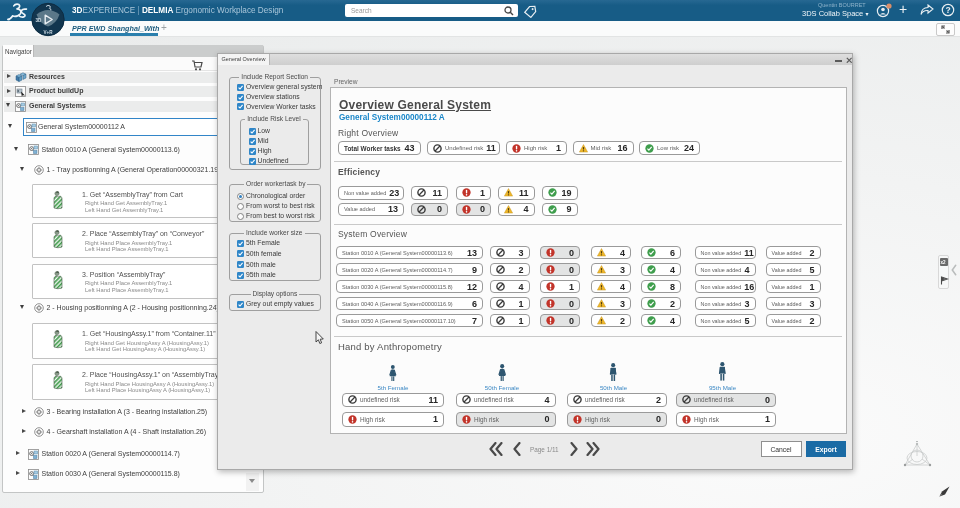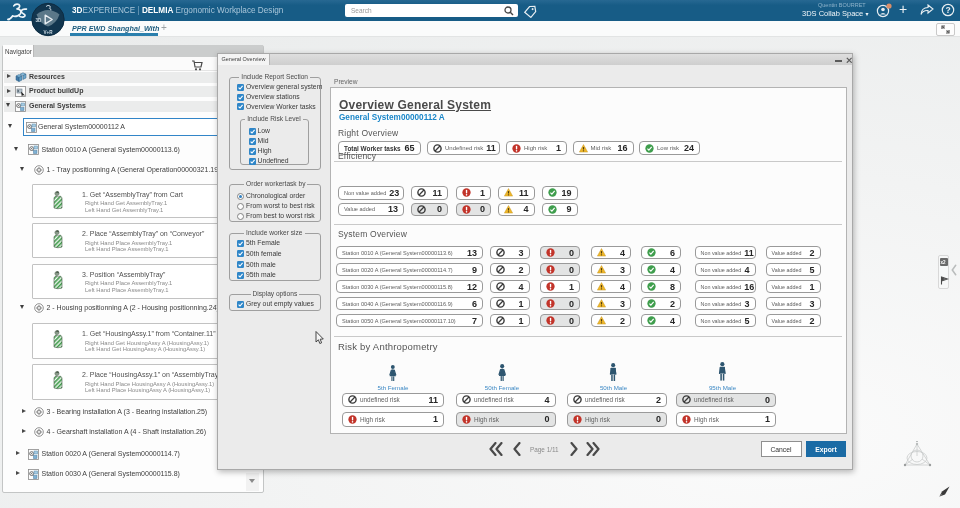--- a/index.html
+++ b/index.html
@@ -362,21 +362,21 @@
 <svg class="abs" style="left:315px;top:331px;" width="10" height="14" viewBox="0 0 10 14">
     <path d="M1,0.5 L1,11 L3.4,8.8 L4.8,12.5 L6.6,11.8 L5.2,8.2 L8.3,8 Z" fill="#f4f4f4" stroke="#333" stroke-width="0.9"></path>
   </svg>
 <div class="abs" style="left:334px;top:78px;font-size:6.6px;color:#666;">Preview</div>
 <div class="abs" style="left:329.5px;top:86.5px;width:517px;height:347.5px;background:#fcfcfc;border:1px solid #b3b3b3;"></div>
 <div class="abs" style="left:339px;top:98px;font-size:12px;font-weight:bold;color:#4a4a4a;text-decoration:underline;letter-spacing:.2px;">Overview General System</div>
 <div class="abs" style="left:339px;top:113px;font-size:8.2px;font-weight:bold;color:#1b87c9;">General System00000112 A</div>
 <div class="hd" style="left:338px;top:127.5px;">Right Overview</div>
 <div class="pill" style="left:338px;top:141px;width:82.5px;height:14px;">
     <span class="lbl" style="font-size:6.4px;font-weight:bold;color:#333;">Total Worker tasks</span>
-    <span class="val" style="">65</span>
+    <span class="val" style="">43</span>
   </div>
 <div class="pill" style="left:427px;top:141px;width:73px;height:14px;">
     <svg width="9" height="9" viewBox="0 0 10 10" style="flex:none;">
       <circle cx="5" cy="5" r="4" fill="none" stroke="#3a3a3a" stroke-width="1.6"></circle>
       <line x1="2.3" y1="7.7" x2="7.7" y2="2.3" stroke="#3a3a3a" stroke-width="1.4"></line>
     </svg>
     <span class="lbl" style="margin-left:3px;">Undefined risk</span>
     <span class="val" style="">11</span>
   </div>
 <div class="pill" style="left:506px;top:141px;width:61px;height:14px;">
@@ -399,21 +399,21 @@
   </div>
 <div class="pill" style="left:639px;top:141px;width:61px;height:14px;">
     <svg width="9" height="9" viewBox="0 0 10 10" style="flex:none;">
       <circle cx="5" cy="5" r="4.6" fill="#3f9e4d"></circle>
       <path d="M2.7,5.2 L4.3,6.8 L7.4,3.2" fill="none" stroke="#fff" stroke-width="1.3"></path>
     </svg>
     <span class="lbl" style="margin-left:3px;">Low risk</span>
     <span class="val" style="">24</span>
   </div>
 <div class="sep" style="left:334px;top:160.5px;width:508px;"></div>
-<div class="hd" style="left:338px;top:151px;">Efficiency</div>
+<div class="hd" style="left:338px;top:167px;font-weight:bold;">Efficiency</div>
 <div class="pill" style="left:338px;top:186px;width:66px;height:13.5px;">
     <span class="lbl" style="font-size:5.6px;">Non value added</span>
     <span class="val" style="">23</span>
   </div>
 <div class="pill" style="left:411px;top:186px;width:37px;height:13.5px;">
     <svg width="9" height="9" viewBox="0 0 10 10" style="flex:none;">
       <circle cx="5" cy="5" r="4" fill="none" stroke="#3a3a3a" stroke-width="1.6"></circle>
       <line x1="2.3" y1="7.7" x2="7.7" y2="2.3" stroke="#3a3a3a" stroke-width="1.4"></line>
     </svg>
     <span class="val" style="">11</span>
@@ -681,21 +681,21 @@
   </div>
 <div class="pill" style="left:694.5px;top:314px;width:61px;height:13px;">
     <span class="lbl" style="font-size:5.4px;">Non value added</span>
     <span class="val" style="">5</span>
   </div>
 <div class="pill" style="left:765.5px;top:314px;width:55px;height:13px;">
     <span class="lbl" style="font-size:5.4px;">Value added</span>
     <span class="val" style="">2</span>
   </div>
 <div class="sep" style="left:334px;top:336px;width:508px;"></div>
-<div class="hd" style="left:338px;top:341px;font-size:9.5px;">Risk by Anthropometry</div>
+<div class="hd" style="left:338px;top:341px;font-size:9.5px;">Hand by Anthropometry</div>
 <svg class="abs" style="left:387.176px;top:364.5px;" width="11.6471" height="16.5" viewBox="0 0 12 17">
     <circle cx="6" cy="2.1" r="2" fill="#2e5670"></circle>
     <g stroke="#2e5670" stroke-width="1.25" stroke-linecap="round">
       <line x1="4.5" y1="5.4" x2="3" y2="10.2"></line>
       <line x1="7.5" y1="5.4" x2="9" y2="10.2"></line>
     </g>
     <path d="M6,4.3 L7.3,4.9 L9.2,11.7 L2.8,11.7 L4.7,4.9 Z" fill="#2e5670"></path>
     <rect x="4.5" y="11.7" width="1.2" height="4.8" fill="#2e5670"></rect>
     <rect x="6.3" y="11.7" width="1.2" height="4.8" fill="#2e5670"></rect>
   </svg>

